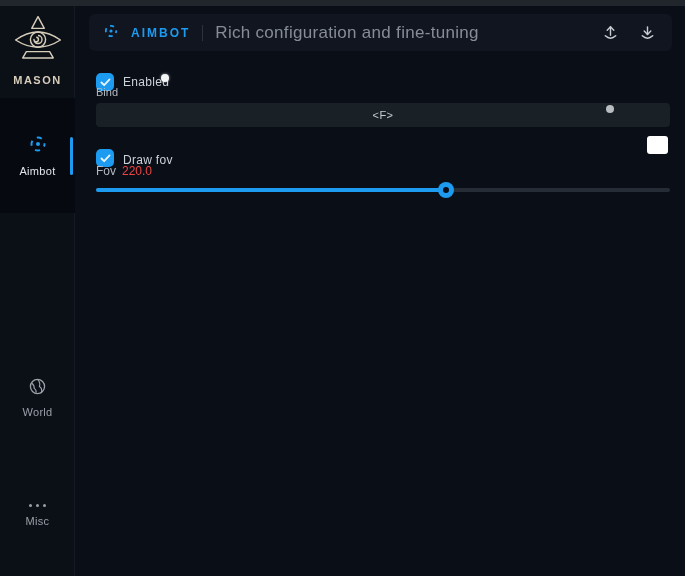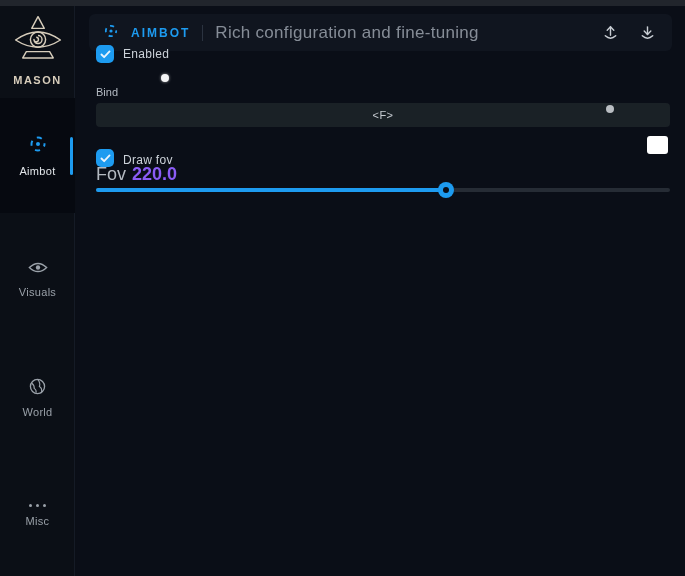--- a/index.html
+++ b/index.html
@@ -60,45 +60,45 @@
     letter-spacing:2px; color:#1d9bf0;
   }
   .header-sep{ width:1px; height:16px; background:#2b3340; margin:0 12px; }
   .header-subtitle{ font-size:17px; color:#868d97; letter-spacing:.3px; }
   .header-actions{ margin-left:auto; display:flex; align-items:center; gap:20px; }
   .icon-btn{ cursor:pointer; display:flex; align-items:center; }
   
   .checkbox-row{
     position:absolute; left:20px; display:flex; align-items:center; gap:9px;
   }
-  .row-enabled{ top:39px; }
+  .row-enabled{ top:67px; }
   .row-drawfov{ top:143px;align-items:flex-end; }
   .checkbox{
     width:18px; height:18px; border-radius:5px; background:#1d9bf0;
     display:flex; align-items:center; justify-content:center; cursor:pointer;
   }
   .checkbox-label{ font-size:12px; color:#ccd2d9; letter-spacing:.3px; }
   .field-label{ position:absolute; left:20px; font-size:11px; color:#b4bac2; }
   .label-bind{ top:80px; }
   .bind-field{
     position:absolute; top:97px; left:20px; right:15px; height:24px;
     background:#1a2126; border-radius:4px;
     display:flex; align-items:center; justify-content:center;
     font-size:11px; color:#c6cbd1; letter-spacing:.5px; cursor:pointer;
   }
   .color-swatch{
     position:absolute; top:130px; right:17px; width:21px; height:18px;
     border-radius:3px; cursor:pointer;
   }
   .fov-label-row{
-    position:absolute; top:158px; left:20px; font-size:18px;
+    position:absolute; top:158px; left:20px; font-size:12px;
     display:flex; gap:6px;
   }
   .fov-name{ color:#b4bac2; }
-  .fov-value{ color:#8b5cf6;font-weight:bold; }
+  .fov-value{ color:#ef4444; }
   .slider{
     position:absolute; top:176px; left:20px; right:15px; height:16px; cursor:pointer;
   }
   .slider-track{
     position:absolute; top:6px; left:0; right:0; height:4px;
     background:#262c35; border-radius:2px;
   }
   .slider-fill{
     position:absolute; top:6px; left:0; height:4px;
     background:#1d9bf0; border-radius:2px;
@@ -139,29 +139,20 @@
     <span>
       <svg width="20" height="20" viewBox="0 0 20 20" fill="none">
         <circle cx="10" cy="10" r="6.5" stroke="#1d9bf0" stroke-width="2" stroke-dasharray="5.2 5.2" stroke-dashoffset="2.6"></circle>
         <circle cx="10" cy="10" r="2" fill="#1d9bf0"></circle>
       </svg>
     </span>
     <span class="nav-label">Aimbot</span>
     <span class="accent-bar"></span>
   </div>
 
-  <div class="nav-item nav-visuals">
-    <span>
-      <svg width="20" height="15" viewBox="0 0 22 15" fill="none" stroke="#9aa1a9" stroke-width="1.5">
-        <path d="M1.5 7.5 Q11 -1.5 20.5 7.5 Q11 16.5 1.5 7.5 Z"></path>
-        <circle cx="11" cy="7.5" r="2.4" fill="#9aa1a9" stroke="none"></circle>
-      </svg>
-    </span>
-    <span class="nav-label">Visuals</span>
-  </div>
 
   <div class="nav-item nav-misc">
     <span class="misc-dots">
         <i></i>
         <i></i>
         <i></i>
       </span>
     <span class="nav-label">Misc</span>
   </div>
 

